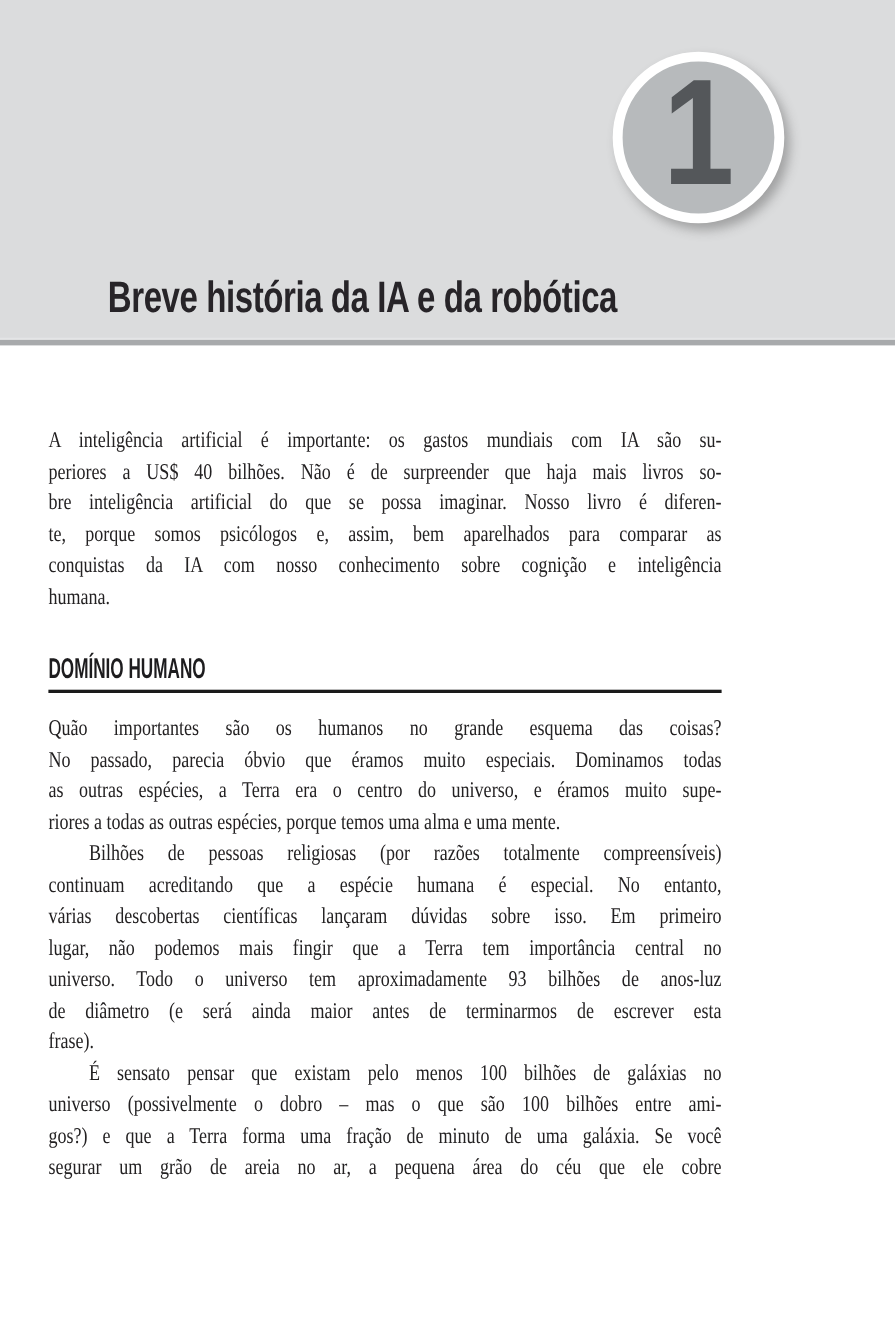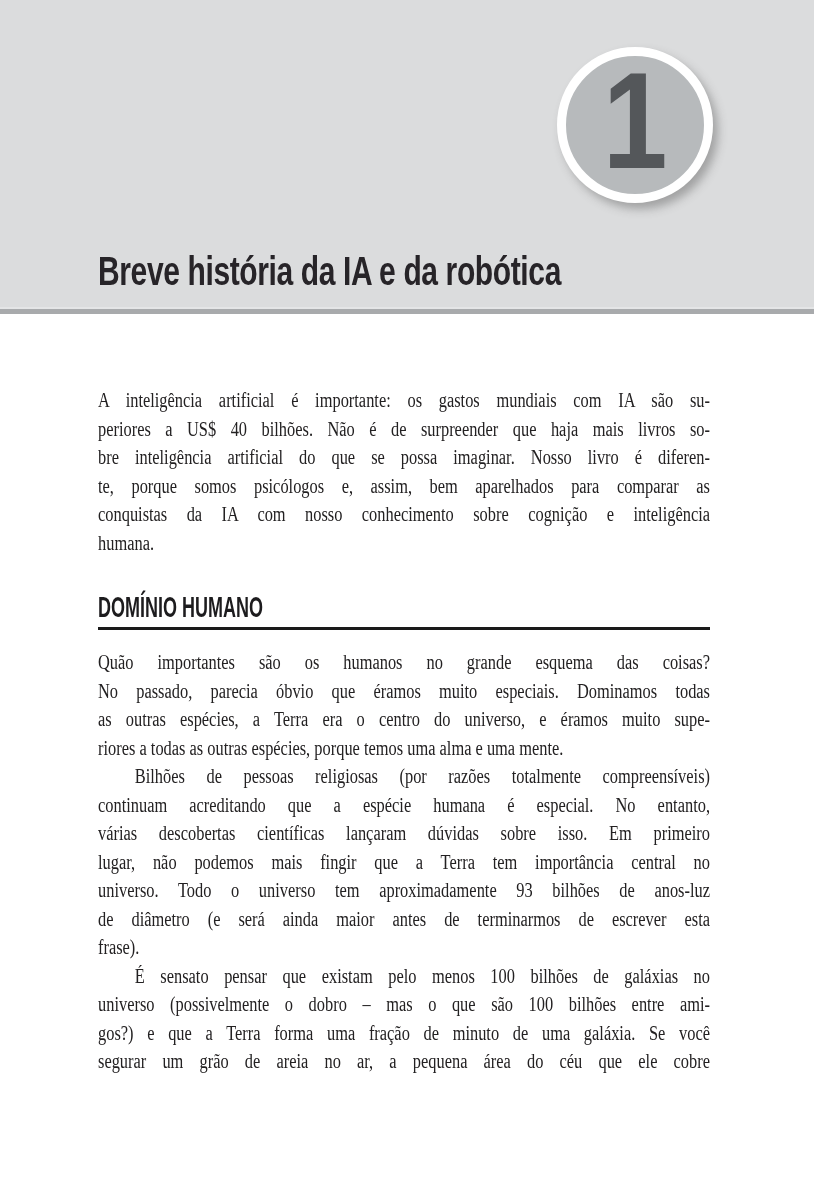--- a/index.html
+++ b/index.html
@@ -67,21 +67,21 @@
     font-size: 40px;
     letter-spacing: -0.5px;
     color: #272428;
     white-space: nowrap;
     transform: scaleX(0.75);
     transform-origin: left bottom;
   }
 
   
   .content {
-    margin-left: 98px;
+    margin-left: 44px;
     width: 612px;
     padding-top: 72px;
   }
   .para {
     margin: 0;
     width: 765px;               
     transform: scaleX(0.8);
     transform-origin: left top;
     font-size: 20.5px;
     line-height: 28.5px;
@@ -94,21 +94,21 @@
   }
   .line.final { text-align-last: left; }
   .line.indent { text-indent: 46px; }
 
   .section-heading {
     margin: 36px 0 18px 0;
     padding-bottom: 6px;
     border-bottom: 3px solid #1a1a1a;
     font-family: "Liberation Sans", sans-serif;
     font-weight: 700;
-    font-size: 30px;
+    font-size: 26px;
     line-height: 28px;
     color: #1d1c1e;
   }
   .heading-text {
     display: inline-block;
     transform: scaleX(0.6);
     transform-origin: left center;
     white-space: nowrap;
   }
 </style>

